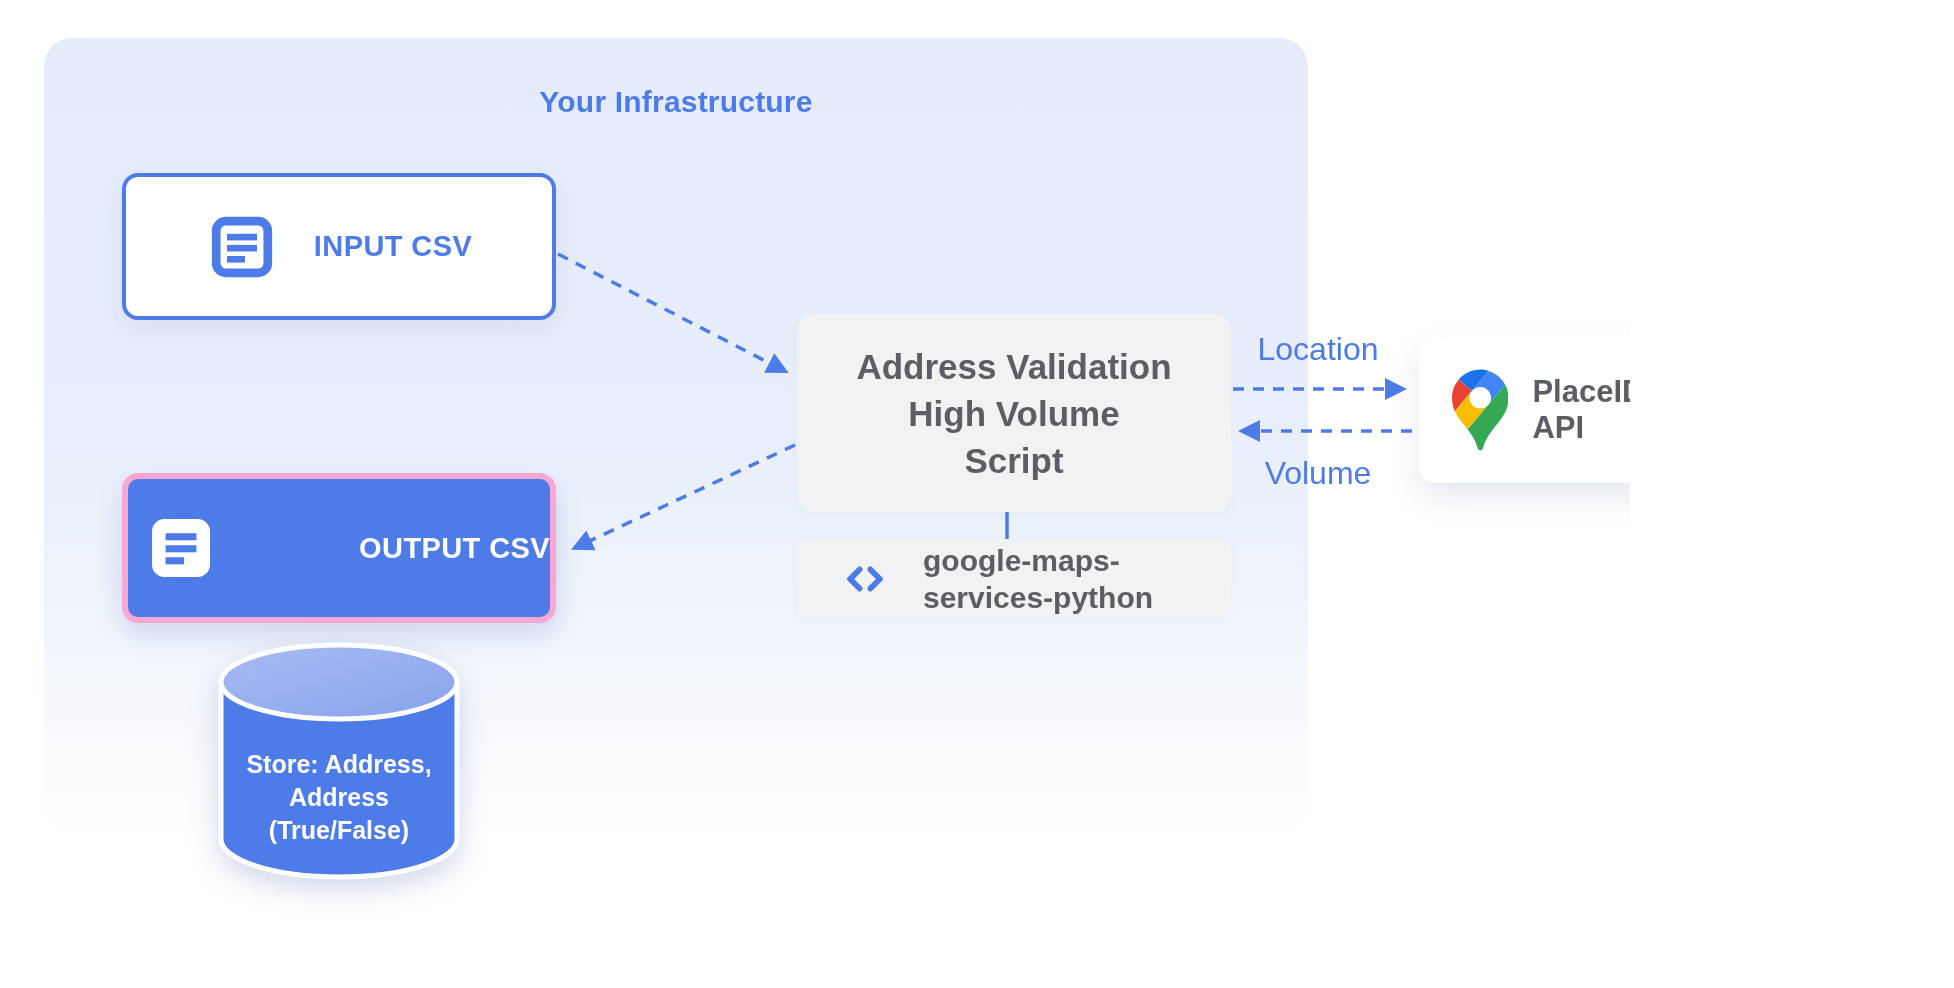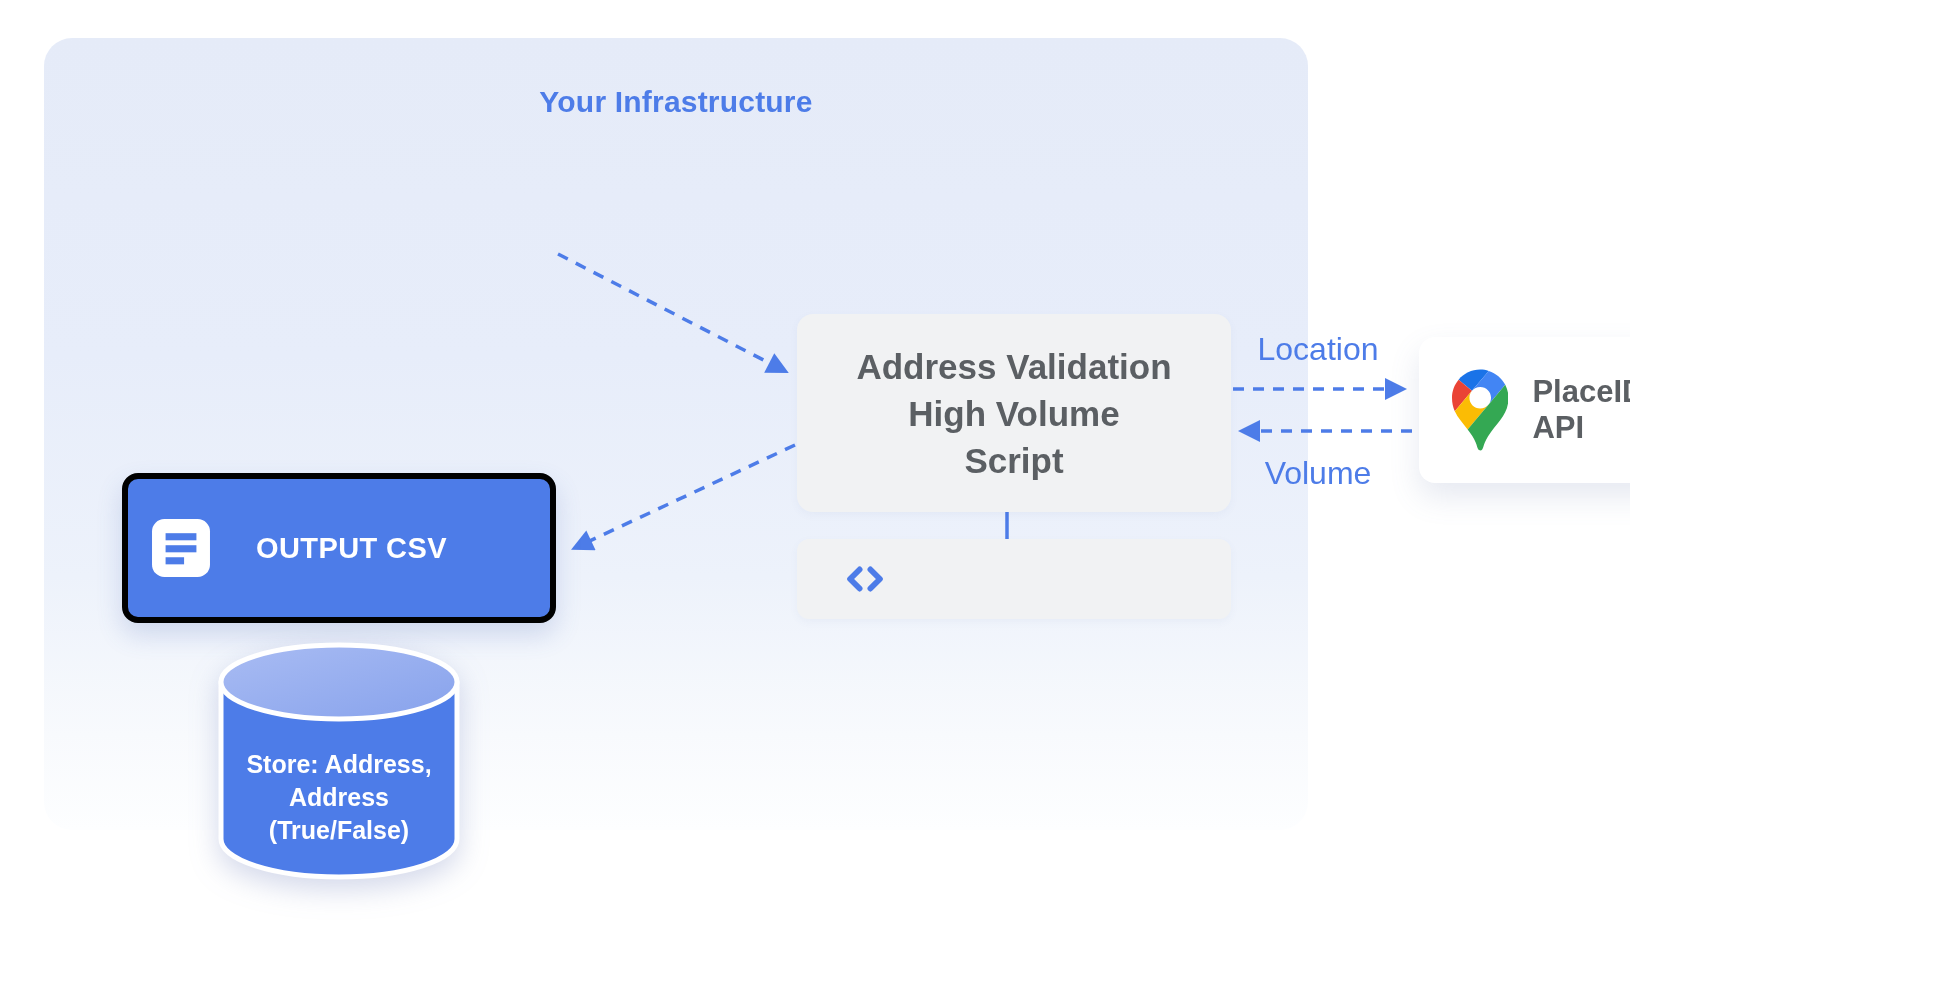--- a/index.html
+++ b/index.html
@@ -40,22 +40,22 @@
   .input-box{
     left:122px;top:173px;width:434px;height:147px;
     background:#ffffff;border:4px solid var(--primary-blue);border-radius:16px;
     justify-content:center;gap:36px;
     box-shadow:0 10px 22px rgba(70,100,180,.10);
   }
   .input-label{color:var(--primary-blue);font-size:29px;font-weight:700;letter-spacing:.4px;}
 
   .output-box{
     left:122px;top:473px;width:434px;height:150px;
-    background:var(--primary-blue);border:6px solid #000000;border-radius:16px;
-    justify-content:flex-start;gap:38px;
+    background:var(--primary-blue);border:6px solid #f9a8d4;border-radius:16px;
+    justify-content:space-between;gap:38px;
     box-shadow:0 12px 26px rgba(70,100,180,.20);
     padding-left:16px;
   }
   .output-label{color:#ffffff;font-size:29px;font-weight:700;letter-spacing:.4px;}
 
   .script-box{
     left:797px;top:314px;width:434px;height:198px;
     background:var(--box-gray);border-radius:16px;
     flex-direction:column;justify-content:center;
     box-shadow:0 3px 8px rgba(80,100,160,.05);
@@ -107,32 +107,45 @@
         <path d="M0,0 L10,5 L0,10 Z" style="fill:var(--primary-blue)"></path>
       </marker>
     </defs>
     <path class="dash-line" d="M558,254 L779,368" marker-end="url(#ah)"></path>
     <path class="dash-line" d="M795,445 L581,545" marker-end="url(#ah)"></path>
     <path class="dash-line" d="M1233,389 L1396,389" marker-end="url(#ah)"></path>
     <path class="dash-line" d="M1412,431 L1249,431" marker-end="url(#ah)"></path>
     <path class="solid-line" d="M1007,512 L1007,539"></path>
   </svg>
 
+  <div class="node input-box">
+    <svg width="72" height="72" viewBox="0 0 24 24" xmlns="http://www.w3.org/2000/svg">
+      <rect x="3.4" y="3.4" width="17.2" height="17.2" rx="3.2" fill="#ffffff" style="stroke:var(--primary-blue)" stroke-width="2.9"></rect>
+      <rect x="7" y="7.6" width="10" height="2.2" style="fill:var(--primary-blue)"></rect>
+      <rect x="7" y="11.3" width="10" height="2.2" style="fill:var(--primary-blue)"></rect>
+      <rect x="7" y="15" width="6" height="2.2" style="fill:var(--primary-blue)"></rect>
+    </svg>
+    <span class="input-label">INPUT CSV</span>
+  </div>
 
   <div class="node script-box">
     <span>Address Validation</span>
     <span>High Volume</span>
     <span>Script</span>
   </div>
 
   <div class="node library-box">
     <svg width="52" height="46" viewBox="0 0 24 24" xmlns="http://www.w3.org/2000/svg">
       <path d="M9.2 17 4.2 12l5-5" fill="none" style="stroke:var(--primary-blue)" stroke-width="3" stroke-linecap="round" stroke-linejoin="round"></path>
       <path d="M14.8 7l5 5-5 5" fill="none" style="stroke:var(--primary-blue)" stroke-width="3" stroke-linecap="round" stroke-linejoin="round"></path>
     </svg>
+    <div class="library-text">
+      <span>google-maps-</span>
+      <span>services-python</span>
+    </div>
   </div>
 
   <div class="node output-box">
     <svg width="74" height="74" viewBox="0 0 24 24" xmlns="http://www.w3.org/2000/svg">
       <rect x="2.6" y="2.6" width="18.8" height="18.8" rx="4" fill="#ffffff"></rect>
       <rect x="7" y="7.2" width="10" height="2.3" style="fill:var(--primary-blue)"></rect>
       <rect x="7" y="11.1" width="10" height="2.3" style="fill:var(--primary-blue)"></rect>
       <rect x="7" y="15" width="6" height="2.3" style="fill:var(--primary-blue)"></rect>
     </svg>
     <span class="output-label">OUTPUT CSV</span>

